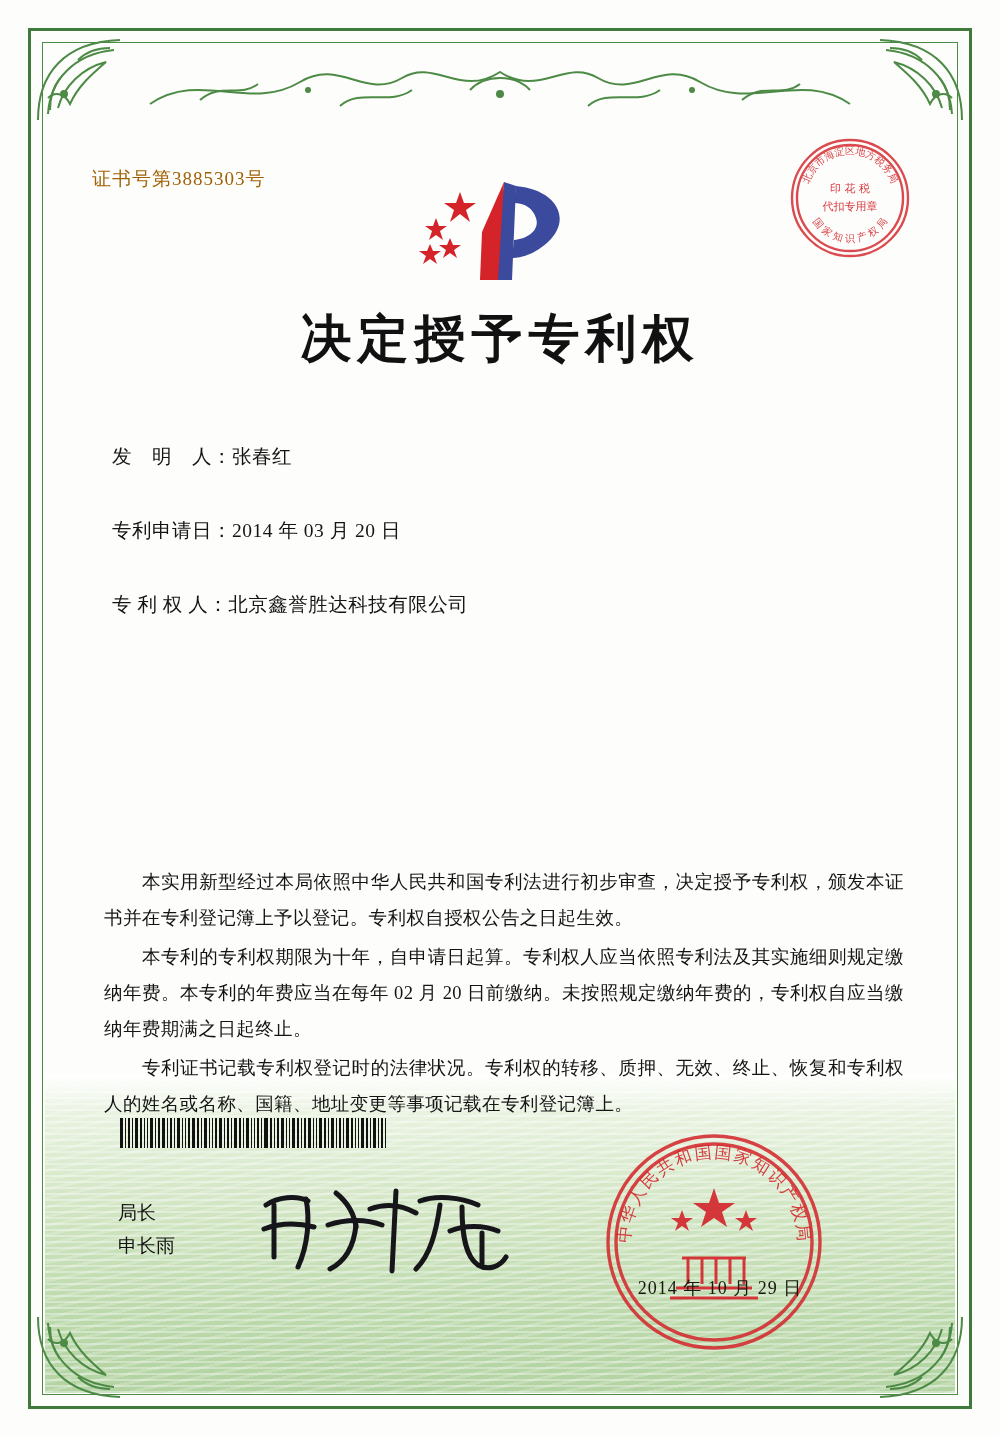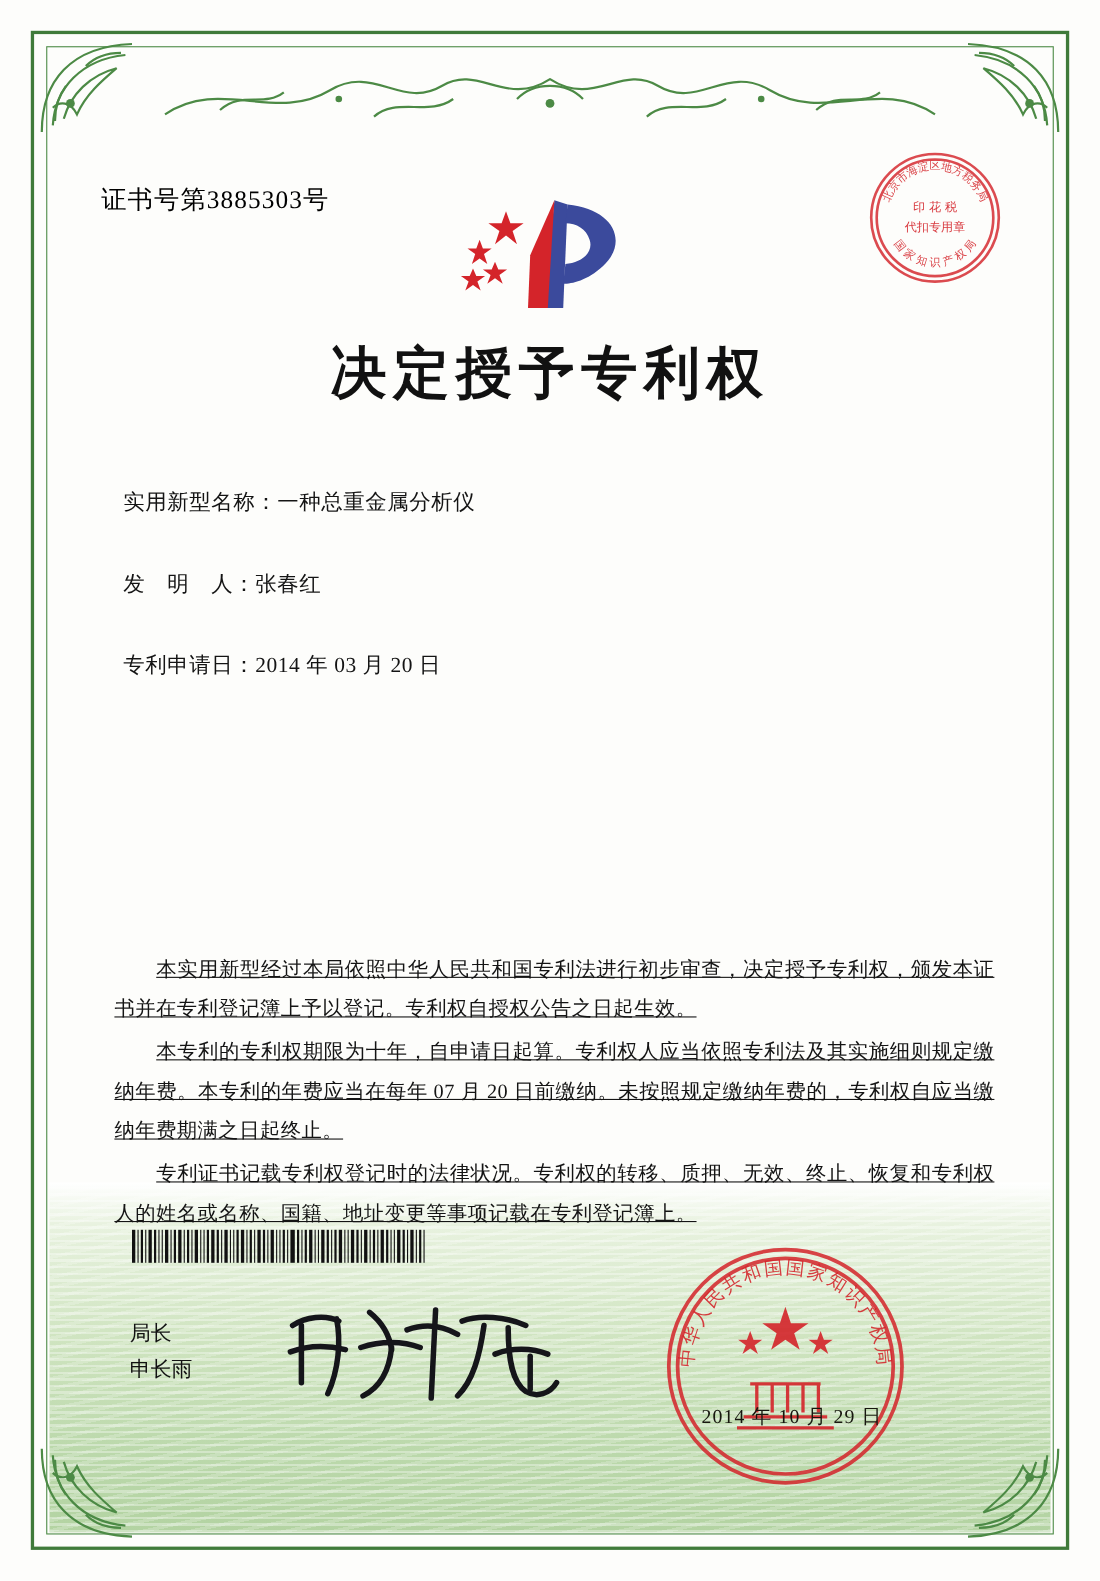--- a/index.html
+++ b/index.html
@@ -72,23 +72,23 @@
     left: 0; top: 0; right: 0; bottom: 0;
     background:
       repeating-linear-gradient(-12deg, rgba(255,255,255,0.30) 0px, rgba(255,255,255,0.30) 3px, rgba(255,255,255,0) 3px, rgba(255,255,255,0) 9px);
     opacity: .7;
   }
 
   
   .cert-number {
     position: absolute;
     left: 92px; top: 166px;
-    font-size: 23px;
+    font-size: 19px;
     letter-spacing: 1px;
-    color: #000000;
+    color: #a16207;
     white-space: nowrap;
   }
   .logo {
     position: absolute;
     left: 408px; top: 176px;
     width: 184px; height: 110px;
   }
   .logo svg { width: 100%; height: 100%; display: block; }
 
   .stamp-top {
@@ -133,21 +133,20 @@
     width: 800px;
     font-size: 18.5px;
     line-height: 36px;
     color: #141414;
     letter-spacing: .4px;
   }
   .body-text p {
     margin: 0 0 3px 0;
     text-indent: 38px;
     text-align: justify;
-    text-decoration: underline;
   }
 
   
   .barcode {
     position: absolute;
     left: 120px; top: 1118px;
     width: 268px; height: 30px;
     display: flex;
     align-items: stretch;
   }
@@ -298,33 +297,33 @@
       </text>
       <text x="64" y="58" text-anchor="middle" font-family="'DejaVu Sans', sans-serif" font-size="11" fill="#d4242a" opacity="0.9">印 花 税</text>
       <text x="64" y="76" text-anchor="middle" font-family="'DejaVu Sans', sans-serif" font-size="11" fill="#d4242a" opacity="0.9">代扣专用章</text>
     </svg>
   </div>
 
   <div class="main-title">决定授予专利权</div>
 
   <div class="fields">
     <div class="field-row">
-      <span class="field-label">实用新型名称：</span><span class="field-value">一种总重金属分析仪</span>
-    </div>
-    <div class="field-row">
       <span class="field-label">发　明　人：</span><span class="field-value">张春红</span>
     </div>
     <div class="field-row">
       <span class="field-label">专利申请日：</span><span class="field-value">2014 年 03 月 20 日</span>
     </div>
+    <div class="field-row">
+      <span class="field-label">专 利 权 人：</span><span class="field-value">北京鑫誉胜达科技有限公司</span>
+    </div>
   </div>
 
   <div class="body-text">
     <p>本实用新型经过本局依照中华人民共和国专利法进行初步审查，决定授予专利权，颁发本证书并在专利登记簿上予以登记。专利权自授权公告之日起生效。</p>
-    <p>本专利的专利权期限为十年，自申请日起算。专利权人应当依照专利法及其实施细则规定缴纳年费。本专利的年费应当在每年 07 月 20 日前缴纳。未按照规定缴纳年费的，专利权自应当缴纳年费期满之日起终止。</p>
+    <p>本专利的专利权期限为十年，自申请日起算。专利权人应当依照专利法及其实施细则规定缴纳年费。本专利的年费应当在每年 02 月 20 日前缴纳。未按照规定缴纳年费的，专利权自应当缴纳年费期满之日起终止。</p>
     <p>专利证书记载专利权登记时的法律状况。专利权的转移、质押、无效、终止、恢复和专利权人的姓名或名称、国籍、地址变更等事项记载在专利登记簿上。</p>
   </div>
 
   <div class="barcode" id="barcode">
       <i style="width: 4.2px;"></i>
       <i style="width: 1.4px;"></i>
       <i style="width: 2.8px;"></i>
       <i style="width: 1.4px;"></i>
       <i style="width: 4.2px;"></i>
       <i style="width: 2.8px;"></i>

